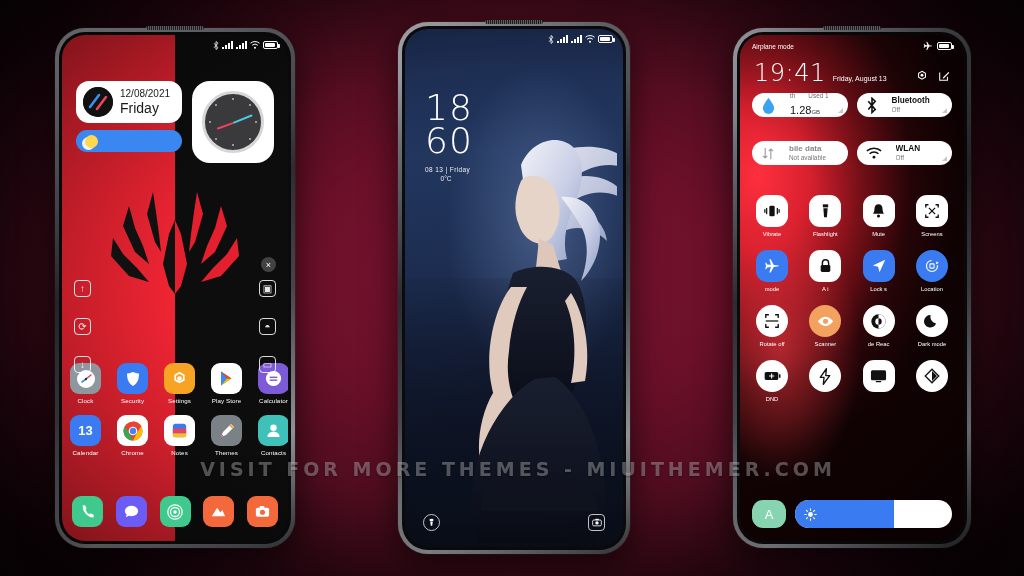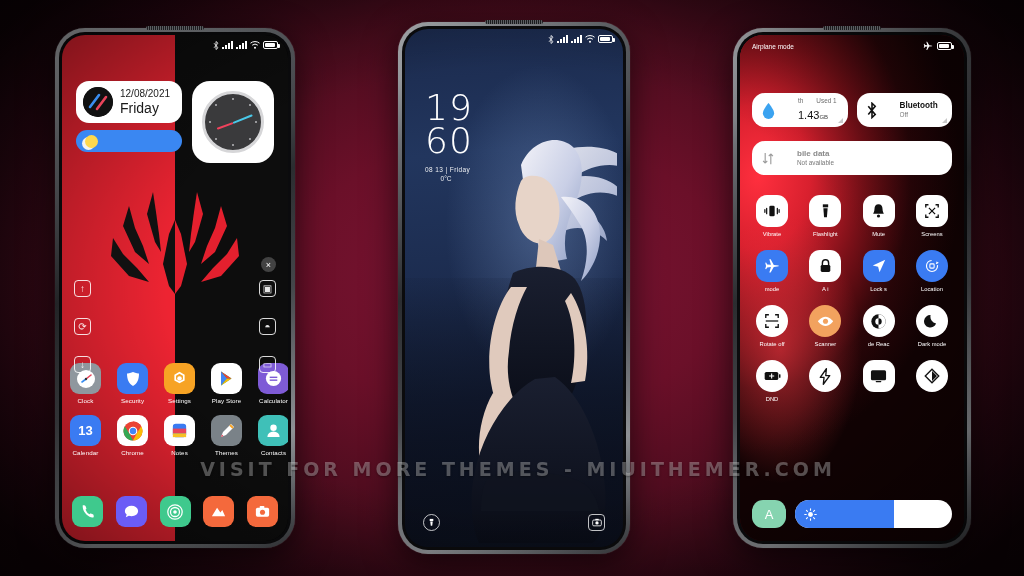--- a/index.html
+++ b/index.html
@@ -187,22 +187,22 @@
   .cc-top-r { display: flex; align-items: center; gap: 4px; }
 
   .cc-clockrow { position: absolute; top: 26px; left: 0; right: 0; padding: 0 14px; z-index: 20;
     display: flex; align-items: flex-end; gap: 7px; }
   .cc-time { font-size: 24px; color: #fff; font-weight: 300; line-height: 1; letter-spacing: .5px; font-family: "DejaVu Sans", sans-serif; }
   .cc-date { font-size: 7px; color: #fff; padding-bottom: 3px; flex: 1; }
   .cc-act { display: flex; gap: 10px; padding-bottom: 3px; }
 
   .cc-bigrow { position: absolute; top: 58px; left: 0; right: 0; padding: 0 12px; z-index: 20; display: flex; gap: 9px; }
   .cc-big {
-    flex: 1; background: #fff; border-radius: 13px; height: 34px;
-    display: flex; align-items: center; gap: 22px; padding: 0 9px; position: relative;
+    flex: 1; background: #fff; border-radius: 13px; height: 24px;
+    display: flex; align-items: center; gap: 14px; padding: 0 9px; position: relative;
   }
   .cc-big .cb-txt { line-height: 1.2; overflow: hidden; }
   .cc-big .cb-t1 { font-size: 6.4px; color: #6d6d6d; white-space: nowrap; }
   .cc-big .cb-t2 { font-size: 6.4px; color: #6d6d6d; white-space: nowrap; }
   .cc-big .cb-big { font-size: 11px; color: #111; font-weight: 500; }
   .cc-big .cb-name { font-size: 8.2px; color: #111; font-weight: 600; }
   .cc-big .cb-sub { font-size: 6.4px; color: #777; }
   .cb-corner { position: absolute; right: 5px; bottom: 4px; width: 0; height: 0;
     border-left: 5px solid transparent; border-bottom: 5px solid #c9c9c9; }
 
@@ -554,21 +554,21 @@
             <path d="M0.5 2.2 A7 7 0 0 1 9.5 2.2" fill="none" stroke="#fff" stroke-width="1"></path>
             <path d="M2.2 4.2 A4.4 4.4 0 0 1 7.8 4.2" fill="none" stroke="#fff" stroke-width="1"></path>
             <circle cx="5" cy="6.8" r="1" fill="#fff"></circle>
           </svg>
           <span class="battery-shell">
               <span class="battery-fill"></span>
             </span>
         </div>
 
         <div class="lock-time">
-          <div class="t1">19</div>
+          <div class="t1">18</div>
           <div class="t2">60</div>
           <div class="lock-sub">08 13  |  Friday</div>
           <div class="lock-temp">0°C</div>
         </div>
 
         <div class="lock-bottom">
           <div class="lk-btn">
             <svg width="9" height="9" viewBox="0 0 10 10">
                 <rect x="3" y="1" width="4" height="2.4" fill="#fff"></rect>
                 <path d="M3.6 4 L6.4 4 L5.8 8.6 L4.2 8.6Z" fill="#fff"></path>
@@ -599,33 +599,47 @@
           <span class="cc-top-r">
             <svg width="10" height="10" viewBox="0 0 12 12">
               <path d="M11 5.6 L7.4 5.2 L5 1 L4 1 L5.2 5.1 L2.4 4.8 L1.6 3.4 L0.9 3.5 L1.5 5.9 L0.9 8.3 L1.6 8.4 L2.4 7 L5.2 6.7 L4 10.8 L5 10.8 L7.4 6.6 L11 6.2Z" fill="#fff"></path>
             </svg>
             <span class="battery-shell">
                 <span class="battery-fill"></span>
               </span>
           </span>
         </div>
 
+        <div class="cc-clockrow">
+          <span class="cc-time">19:41</span>
+          <span class="cc-date">Friday, August 13</span>
+          <span class="cc-act">
+            <svg width="12" height="12" viewBox="0 0 14 14">
+              <path d="M7 1.5 L11 3.8 L11 8.4 L7 10.7 L3 8.4 L3 3.8Z" fill="none" stroke="#fff" stroke-width="1.2"></path>
+              <circle cx="7" cy="6.1" r="1.7" fill="#fff"></circle>
+            </svg>
+            <svg width="12" height="12" viewBox="0 0 14 14">
+              <path d="M2 3 L2 12 L11 12 L11 8" fill="none" stroke="#fff" stroke-width="1.2"></path>
+              <path d="M6 8.5 L12.2 2.3 L13.2 3.3 L7 9.5 L5.6 9.8Z" fill="#fff"></path>
+            </svg>
+          </span>
+        </div>
 
         <div class="cc-bigrow">
           <div class="cc-big">
             <svg width="15" height="17" viewBox="0 0 16 18">
               <path d="M8 1 C8 1 14 8 14 12 A6 6 0 0 1 2 12 C2 8 8 1 8 1Z" fill="#3ba3f0"></path>
             </svg>
             <div class="cb-txt">
               <div style="display:flex;gap:13px;">
                 <span class="cb-t1">th</span>
                 <span class="cb-t2">Used 1</span>
               </div>
               <div>
-                <span class="cb-big">1.43</span><span style="font-size:6px;color:#444;">GB</span>
+                <span class="cb-big">1.28</span><span style="font-size:6px;color:#444;">GB</span>
               </div>
             </div>
             <span class="cb-corner"></span>
           </div>
           <div class="cc-big">
             <svg width="12" height="17" viewBox="0 0 10 16">
               <path d="M1.5 4 L8 11.8 L5 14.6 L5 1.2 L8 4 L1.5 11.8" fill="none" stroke="#111" stroke-width="1.5"></path>
             </svg>
             <div class="cb-txt">
               <div class="cb-name">Bluetooth</div>
@@ -638,20 +652,32 @@
         <div class="cc-bigrow cc-bigrow2">
           <div class="cc-big">
             <svg width="14" height="15" viewBox="0 0 14 16">
               <path d="M4 2 L4 13 M4 13 L1.8 10.6 M4 13 L6.2 10.6" stroke="#9a9a9a" stroke-width="1.2" fill="none"></path>
               <path d="M10 14 L10 3 M10 3 L7.8 5.4 M10 3 L12.2 5.4" stroke="#9a9a9a" stroke-width="1.2" fill="none"></path>
             </svg>
             <div class="cb-txt">
               <div class="cb-name" style="color:#8a8a8a;font-weight:700;font-size:8px;">bile data</div>
               <div class="cb-sub">Not available</div>
             </div>
+          </div>
+          <div class="cc-big">
+            <svg width="16" height="13" viewBox="0 0 18 13">
+              <path d="M1 3.6 A12 12 0 0 1 17 3.6" fill="none" stroke="#111" stroke-width="1.7"></path>
+              <path d="M4 6.8 A7.5 7.5 0 0 1 14 6.8" fill="none" stroke="#111" stroke-width="1.7"></path>
+              <circle cx="9" cy="10.6" r="1.6" fill="#111"></circle>
+            </svg>
+            <div class="cb-txt">
+              <div class="cb-name">WLAN</div>
+              <div class="cb-sub">Off</div>
+            </div>
+            <span class="cb-corner"></span>
           </div>
         </div>
 
         <div class="cc-grid">
 
           <div class="cc-row">
             <div class="cc-cell">
               <div class="cc-ico">
                 <svg width="16" height="16" viewBox="0 0 18 18">
                     <rect x="6" y="3" width="6" height="12" rx="1.6" fill="#111"></rect>

